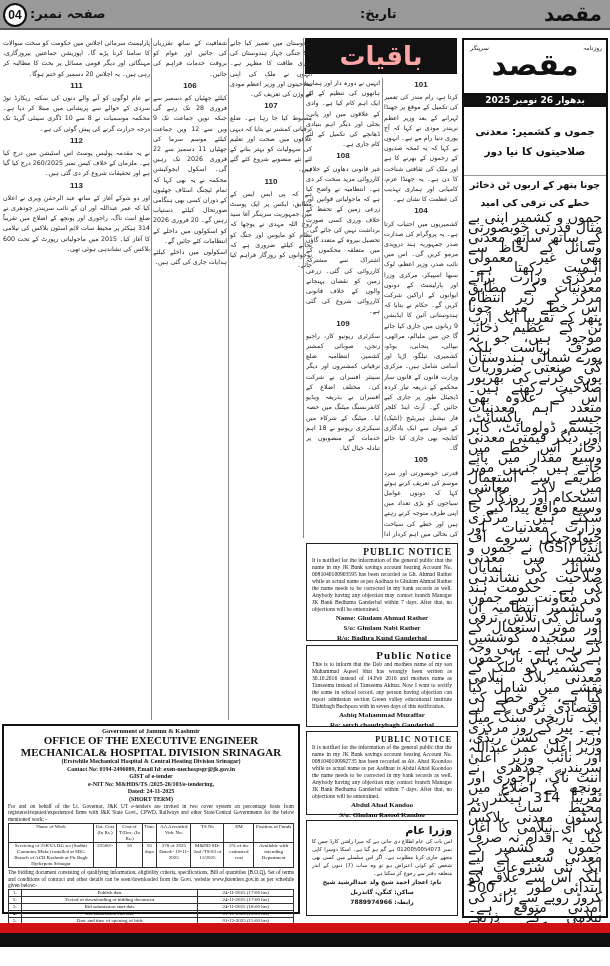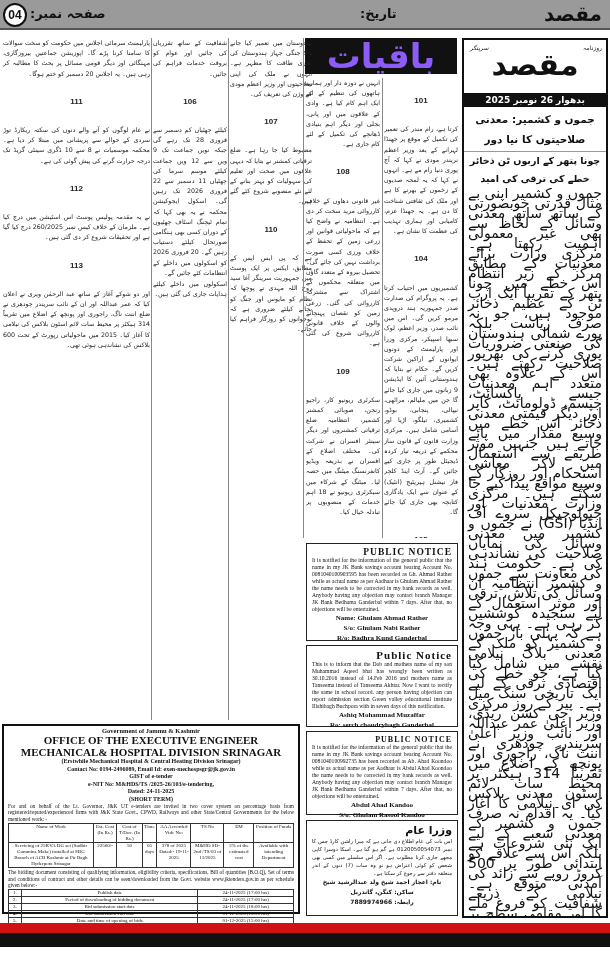--- a/index.html
+++ b/index.html
@@ -12,36 +12,36 @@
   .mh-date-label { position: absolute; left: 360px; top: 6px; font-size: 13px; font-weight: bold; direction: rtl; }
   .mh-date-pill { position: absolute; left: 218px; top: 3px; width: 140px; height: 25px; background: #fff; border-radius: 12px; text-align: center; }
   .mh-day { font-family: "Liberation Sans", sans-serif; font-size: 8px; font-weight: bold; display:block; padding-top:2px; border-bottom: 1px solid #555; margin: 0 18px; }
   .mh-date { font-family: "Liberation Sans", sans-serif; font-size: 8px; font-weight: bold; display:block; padding-top:1px; }
   .mh-page-label { position: absolute; left: 30px; top: 6px; font-size: 13px; font-weight: bold; direction: rtl; }
   .mh-page-no { position: absolute; left: 3px; top: 3px; width: 24px; height: 24px; border: 2px solid #111; border-radius: 50%; background:#fff; font-family: "Liberation Sans", sans-serif; font-size: 12px; font-weight: bold; text-align: center; line-height: 20px; }
 
   
   .col { position: absolute; direction: rtl; font-size: 6.3px; line-height: 10.2px; text-align: justify; overflow: hidden; color: #222; }
   .col p { margin-bottom: 1px; }
-  .num-head { font-family: "Liberation Sans", sans-serif; font-weight: bold; font-size: 8px; text-align: center; display:block; margin: 18px 0; direction: ltr; }
+  .num-head { font-family: "Liberation Sans", sans-serif; font-weight: bold; font-size: 8px; text-align: center; display:block; margin: 2px 0; direction: ltr; }
   .vline { position: absolute; width: 1px; background: #888; }
 
   
   .lead { position: absolute; left: 462px; top: 38px; width: 146px; height: 880px; border: 2px solid #111; }
   .lead-nameplate { height: 53px; text-align: center; position: relative; }
   .lead-daily { position: absolute; right: 4px; top: 4px; font-size: 6px; }
   .lead-ed { position: absolute; left: 6px; top: 4px; font-size: 6px; font-style: italic; }
   .lead-title { font-size: 30px; font-weight: bold; line-height: 50px; direction: rtl; }
   .lead-dateband { background: #111; color: #fff; height: 14px; font-size: 9px; font-weight: bold; text-align: center; line-height: 14px; direction: rtl; }
-  .lead-head1 { font-size: 10.5px; font-weight: bold; text-align: center; direction: rtl; line-height: 20px; border-bottom: 1px solid #999; padding: 2px 2px; }
+  .lead-head1 { font-size: 10.5px; font-weight: bold; text-align: center; direction: rtl; line-height: 20px; border-bottom: 1px solid #999; padding: 14px 2px; }
   .lead-head2 { font-size: 9.5px; font-weight: bold; text-align: center; direction: rtl; line-height: 18px; padding: 0 2px; }
   .lead-body { direction: rtl; font-size: 14px; line-height: 10px; text-align: justify; padding: 0 4px; height: 730px; overflow: hidden; }
 
   
-  .baqiyat { position: absolute; left: 305px; top: 38px; width: 152px; height: 36px; background: #111; border: 2px solid #111; color: #8b5cf6; font-size: 34px; font-weight: bold; text-align: center; line-height: 32px; direction: rtl; letter-spacing: 4px; }
+  .baqiyat { position: absolute; left: 305px; top: 38px; width: 152px; height: 36px; background: #111; border: 2px solid #111; color: #fca5a5; font-size: 26px; font-weight: bold; text-align: center; line-height: 32px; direction: rtl; letter-spacing: 4px; }
 
   
   .notice { position: absolute; border: 1.5px solid #222; background: #fff; font-family: "Liberation Serif", serif; padding: 3px 5px; }
   .notice-title { font-weight: bold; text-align: right; font-size: 9.5px; letter-spacing: 1px; }
   .notice-body { font-size: 5.6px; line-height: 7px; text-align: justify; }
   .notice-sign { font-weight: bold; text-align: center; font-size: 7px; line-height: 10px; }
   .notice-ur { direction: rtl; font-family: "DejaVu Sans", sans-serif; }
 
   
   .tender { position: absolute; left: 2px; top: 724px; width: 298px; height: 190px; border: 2px solid #111; font-family: "Liberation Serif", serif; padding: 1px 4px; }

